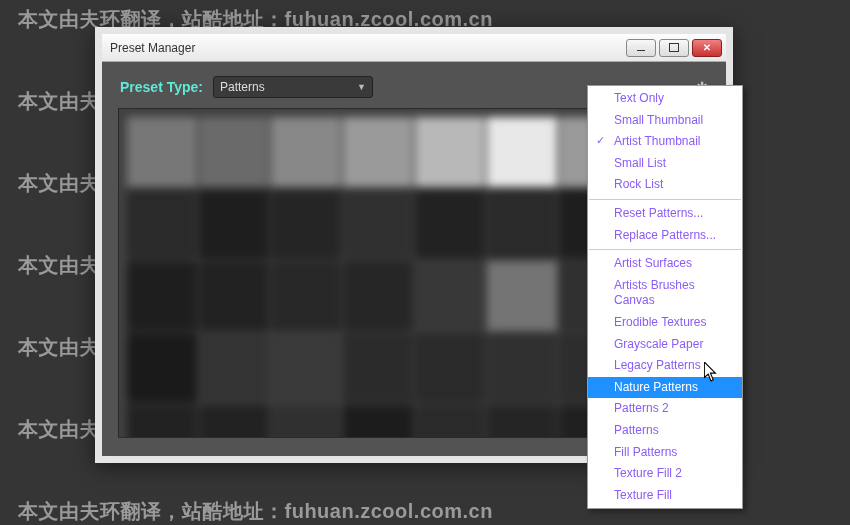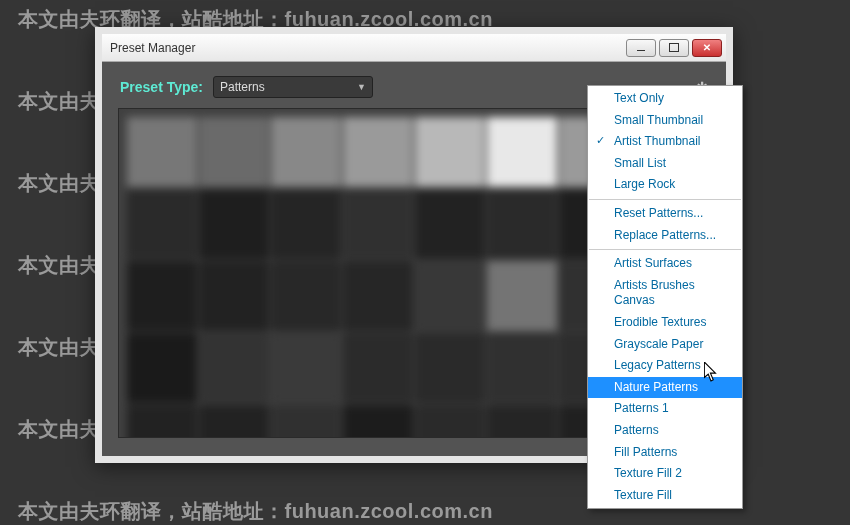--- a/index.html
+++ b/index.html
@@ -14,21 +14,21 @@
   .toolbar { padding: 14px 18px 10px 18px; display: flex; align-items: center; gap: 10px; }
   .toolbar-label { color: #5eead4; font-size: 14px; font-weight: bold; }
   .select { background: #3a3a3a; border: 1px solid #222; color: #ddd; height: 22px; width: 160px; font-size: 12px; padding: 0 6px; display: flex; align-items: center; justify-content: space-between; border-radius: 3px; }
   .select .chev { font-size: 9px; color: #bbb; }
   .gear-area { margin-left: auto; display: flex; align-items: center; gap: 6px; color: #ccc; }
   .gear { font-size: 14px; }
   .content { margin: 0 16px 12px 16px; border: 1px solid #2a2a2a; background: #414141; height: 330px; padding: 8px; position: relative; overflow: hidden; }
   .grid { display: grid; grid-template-columns: repeat(8, 1fr); gap: 2px; filter: blur(4px); }
   .cell { aspect-ratio: 1; background: #555; }
   .menu { position: absolute; left: 587px; top: 85px; width: 156px; background: #fff; border: 1px solid #9a9a9a; box-shadow: 3px 3px 6px rgba(0,0,0,0.35); padding: 2px 0; z-index: 100; }
-  .menu-item { font-size: 12px; color: #0369a1; padding: 3px 8px 3px 26px; position: relative; cursor: default; line-height: 1.3; }
+  .menu-item { font-size: 12px; color: #8b5cf6; padding: 3px 8px 3px 26px; position: relative; cursor: default; line-height: 1.3; }
   .menu-item.hover { background: #1e90ff; color: #fff; }
   .menu-item .check { position: absolute; left: 8px; top: 2px; font-size: 11px; }
   .menu-sep { height: 1px; background: #ccc; margin: 3px 1px; }
   .cursor { position: absolute; left: 704px; top: 362px; z-index: 200; pointer-events: none; }
   .cursor svg { width: 14px; height: 20px; }
   .side-btn { position: absolute; right: 16px; top: 52px; width: 100px; height: 26px; border: 1px solid #888; border-radius: 13px; background: #444; }
   .tb-min::before { content:""; display:block; width:8px; height:1px; background:#333; margin-top:6px;}
   .tb-max::before { content:""; display:block; width:8px; height:7px; border:1px solid #333;}
 </style>
 </head>
@@ -111,32 +111,32 @@
         <div class="cell" style="background: rgb(30, 30, 30);"></div>
       </div>
   </div>
 </div>
 
 <div class="menu" id="flyout">
     <div class="menu-item"><span>Text Only</span></div>
     <div class="menu-item"><span>Small Thumbnail</span></div>
     <div class="menu-item"><span class="check">✓</span><span>Artist Thumbnail</span></div>
     <div class="menu-item"><span>Small List</span></div>
-    <div class="menu-item"><span>Large Rock</span></div>
+    <div class="menu-item"><span>Rock List</span></div>
     <div class="menu-sep"></div>
     <div class="menu-item"><span>Reset Patterns...</span></div>
     <div class="menu-item"><span>Replace Patterns...</span></div>
     <div class="menu-sep"></div>
     <div class="menu-item"><span>Artist Surfaces</span></div>
     <div class="menu-item"><span>Artists Brushes Canvas</span></div>
     <div class="menu-item"><span>Erodible Textures</span></div>
     <div class="menu-item"><span>Grayscale Paper</span></div>
     <div class="menu-item"><span>Legacy Patterns</span></div>
     <div class="menu-item hover"><span>Nature Patterns</span></div>
-    <div class="menu-item"><span>Patterns 1</span></div>
+    <div class="menu-item"><span>Patterns 2</span></div>
     <div class="menu-item"><span>Patterns</span></div>
     <div class="menu-item"><span>Fill Patterns</span></div>
     <div class="menu-item"><span>Texture Fill 2</span></div>
     <div class="menu-item"><span>Texture Fill</span></div>
   </div>
 
 <div class="cursor">
   <svg viewBox="0 0 12 18">
       <path d="M0 0 L0 14 L3.5 11 L6 17 L8 16 L5.5 10 L10 10 Z" fill="#fff" stroke="#000" stroke-width="1"></path>
     </svg>

